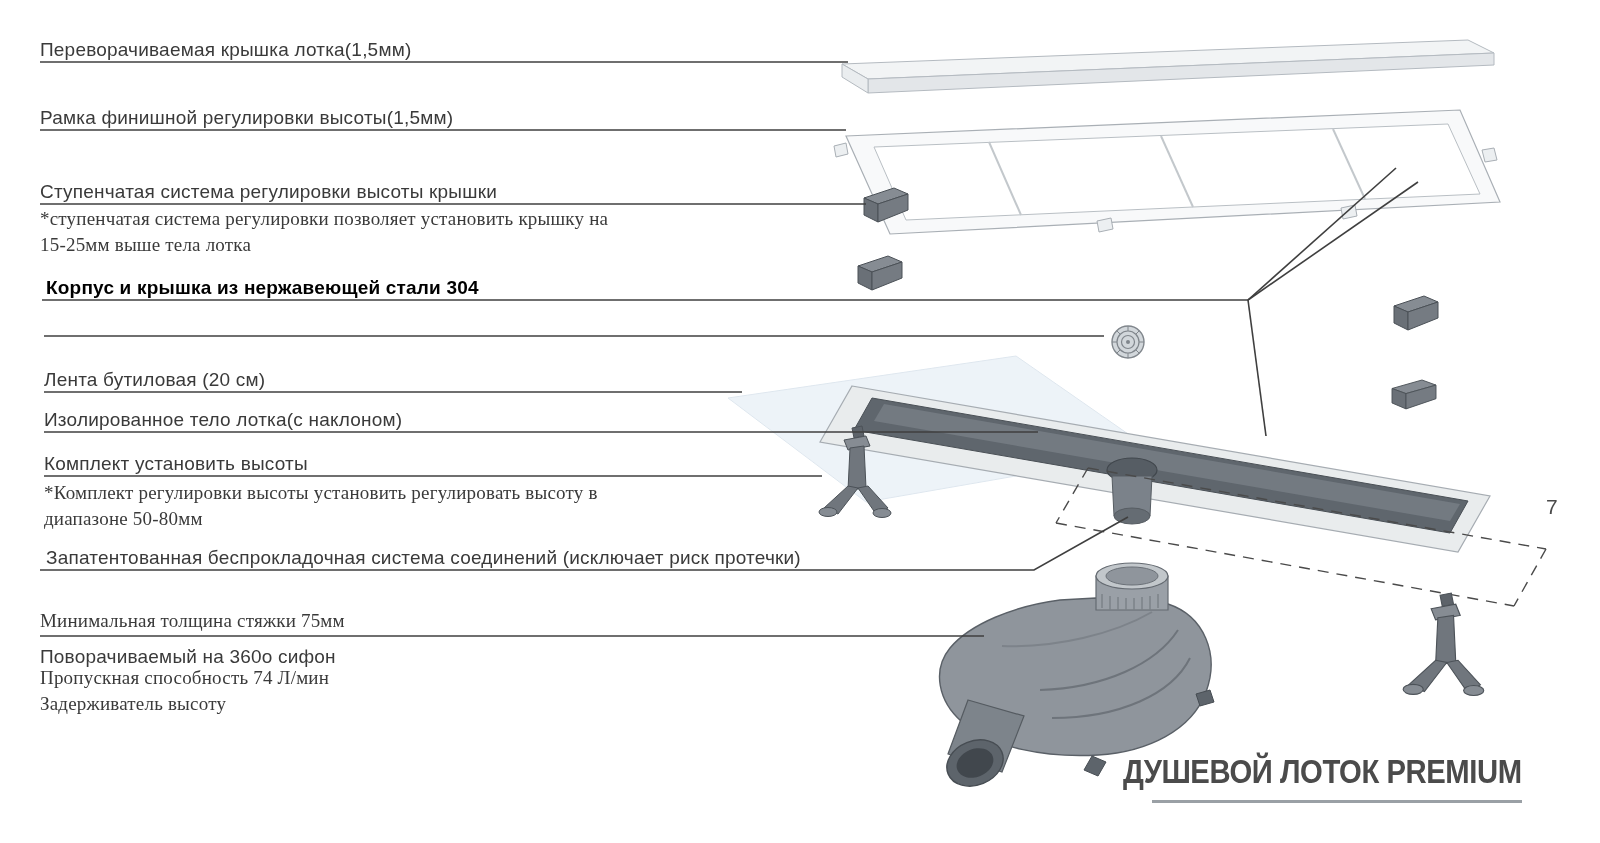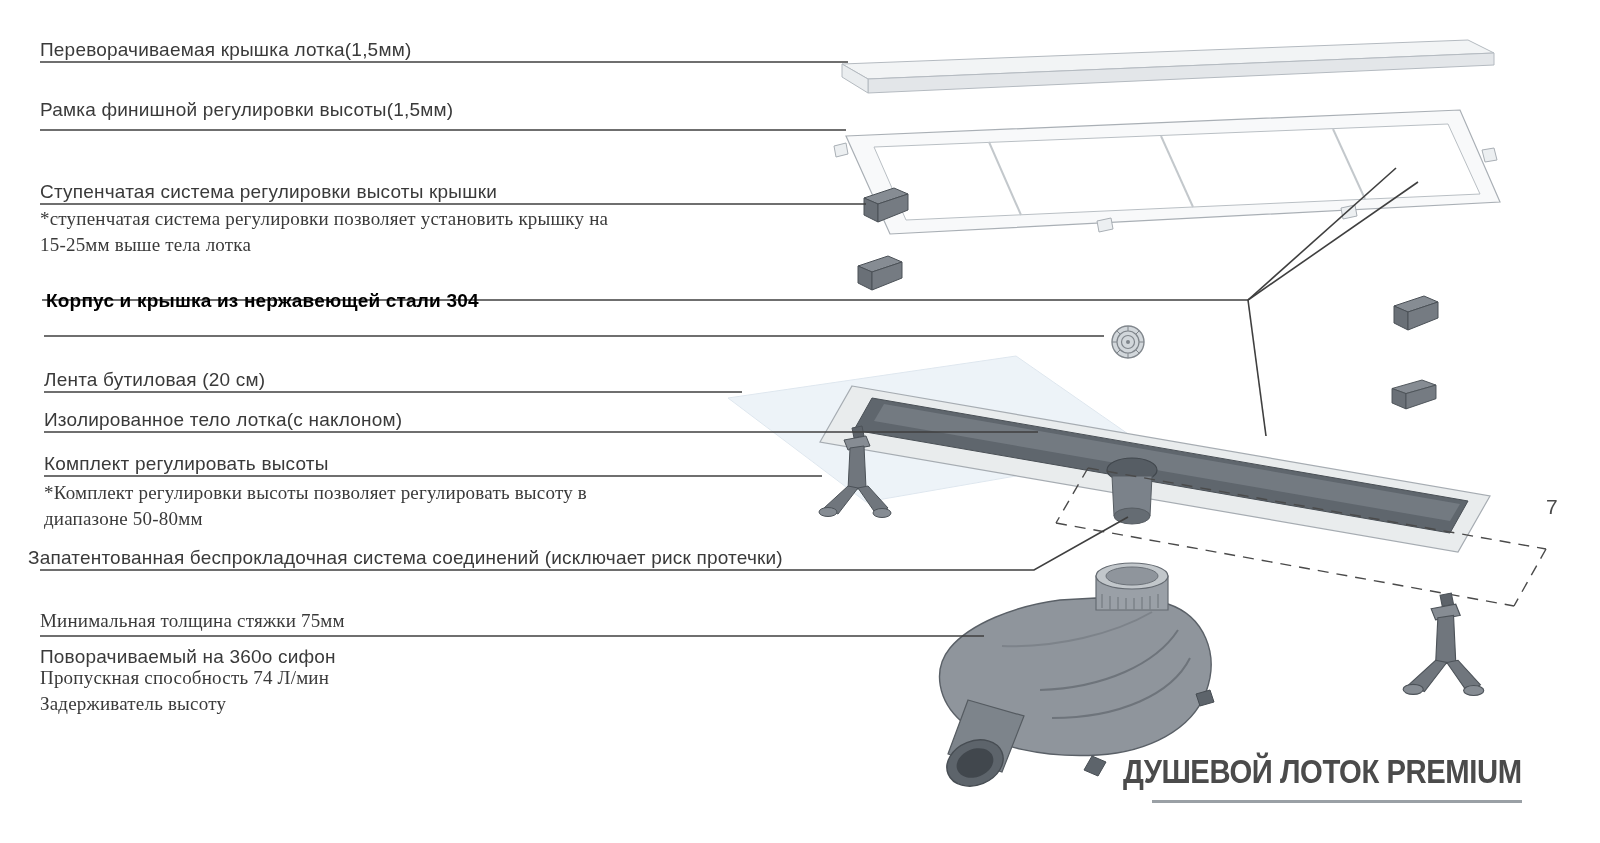--- a/index.html
+++ b/index.html
@@ -13,21 +13,21 @@
   }
   .stage svg { position: absolute; left: 0; top: 0; }
   .label {
     position: absolute;
     font-size: 19px;
     line-height: 24px;
     color: #3a3a3a;
     white-space: nowrap;
     letter-spacing: 0.2px;
   }
-  .label--strong { color: #000000; font-weight: bold; margin-top: 13px; }
+  .label--strong { color: #000000; font-weight: bold; }
   .note {
     position: absolute;
     font-size: 19px;
     line-height: 24px;
     color: #3a3a3a;
     white-space: nowrap;
     letter-spacing: 0.2px;
     font-family: Liberation Serif, serif;
   }
   .brand {
@@ -191,36 +191,36 @@
       <line x1="44" y1="336" x2="1104" y2="336"></line>
       <line x1="44" y1="392" x2="742" y2="392"></line>
       <line x1="44" y1="432" x2="1038" y2="432"></line>
       <line x1="44" y1="476" x2="822" y2="476"></line>
       <polyline points="40,570 1034,570 1128,517"></polyline>
       <line x1="40" y1="636" x2="984" y2="636"></line>
     </g>
   </svg>
 
   <div class="label" style="left:40px; top:38px">Переворачиваемая крышка лотка(1,5мм)</div>
-  <div class="label" style="left:40px; top:98px">Рамка финишной регулировки высоты(1,5мм)</div>
+  <div class="label" style="left:40px; top:106px">Рамка финишной регулировки высоты(1,5мм)</div>
 
   <div class="label" style="left:40px; top:180px">Ступенчатая система регулировки высоты крышки</div>
   <div class="note" style="left:40px; top:207px">*ступенчатая система регулировки позволяет установить крышку на</div>
   <div class="note" style="left:40px; top:233px">15-25мм выше тела лотка</div>
 
   <div class="label label--strong" style="left:46px; top:276px">Корпус и крышка из нержавеющей стали 304</div>
 
   <div class="label" style="left:44px; top:368px">Лента бутиловая (20 см)</div>
   <div class="label" style="left:44px; top:408px">Изолированное тело лотка(с наклоном)</div>
 
-  <div class="label" style="left:44px; top:452px">Комплект регулировать высоты</div>
-  <div class="note" style="left:44px; top:481px">*Комплект регулировки высоты позволяет регулировать высоту в</div>
+  <div class="label" style="left:44px; top:452px">Комплект установить высоты</div>
+  <div class="note" style="left:44px; top:481px">*Комплект регулировки высоты установить регулировать высоту в</div>
   <div class="note" style="left:44px; top:507px">диапазоне 50-80мм</div>
 
-  <div class="label" style="left:28px; top:546px">Запатентованная беспрокладочная система соединений (исключает риск протечки)</div>
+  <div class="label" style="left:46px; top:546px">Запатентованная беспрокладочная система соединений (исключает риск протечки)</div>
 
   <div class="label" style="left:40px; top:645px">Поворачиваемый на 360о сифон</div>
   <div class="note" style="left:40px; top:609px">Минимальная толщина стяжки 75мм</div>
   <div class="note" style="left:40px; top:666px">Пропускная способность 74 Л/мин</div>
   <div class="note" style="left:40px; top:692px">Задерживатель высоту</div>
 
   <div class="dash-mark" style="left:1546px; top:495px">7</div>
 
   <div class="brand" style="right:78px; top:752px">ДУШЕВОЙ ЛОТОК PREMIUM</div>
   <div class="brand-underline" style="left:1152px; top:800px; width:370px"></div>

